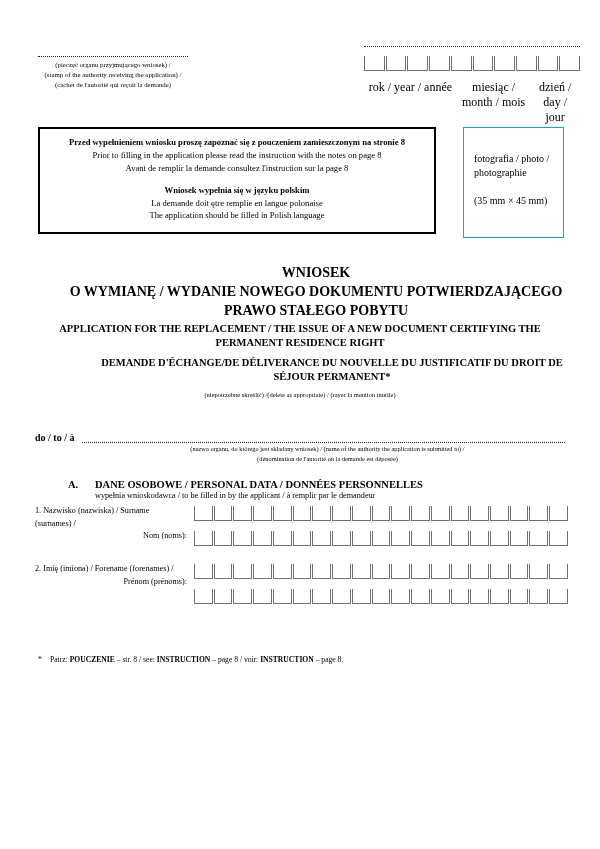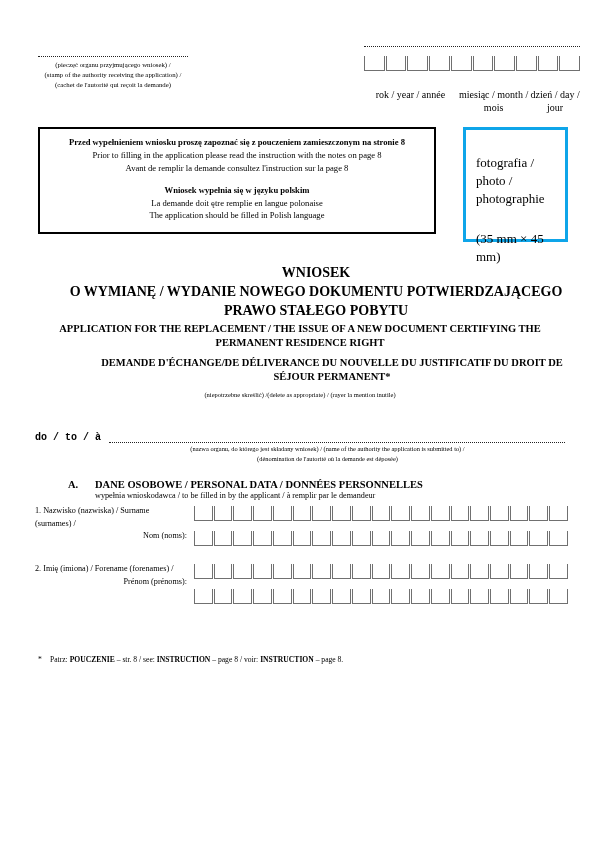--- a/index.html
+++ b/index.html
@@ -18,43 +18,43 @@
   
   #stamp-block{left:35px;top:50px;width:156px;}
   #stamp-block .dots{width:150px;margin:0 auto 3px auto;height:6px;}
   #stamp-block .cap{font-size:6.8px;line-height:1.45;}
   
   #date-block{left:364px;top:42px;width:216px;}
   #date-block .dots{width:100%;height:4px;margin-bottom:9px;}
   .comb{display:flex;}
   .comb .cell{flex:1;height:14px;border-left:1px solid #707070;border-right:1px solid #707070;border-bottom:1px solid #707070;margin-right:1px;}
   .comb .cell:last-child{margin-right:0;}
-  #date-labels{display:flex;font-size:10px;line-height:1.25;margin-top:18px;}
+  #date-labels{display:flex;font-size:12px;line-height:1.25;margin-top:9px;}
   #date-labels .dl1{width:43%;text-align:center;}
   #date-labels .dl2{width:34%;text-align:center;}
   #date-labels .dl3{width:23%;text-align:center;}
   #date-block .cap{font-size:7px;line-height:1.45;margin-top:6px;}
   
   #notice-box{left:38px;top:127px;width:386px;border:2px solid #000;padding:7px 4px 10px 4px;font-size:8.6px;line-height:1.5;}
   #notice-box .gap{height:9px;}
   
-  #photo-box{left:463px;top:127px;width:99px;height:109px;border:3px solid #0ea5e9;font-size:13px;line-height:1.4;}
+  #photo-box{left:463px;top:127px;width:99px;height:109px;border:1px solid #0ea5e9;font-size:10px;line-height:1.4;}
   #photo-box .inner{padding:24px 6px 0 10px;text-align:left;}
-  #photo-box .size{margin-top:21px;}
+  #photo-box .size{margin-top:14px;}
   
   #title-pl{left:16px;top:264px;width:600px;font-size:14px;line-height:1.35;}
   #title-pl .t2{max-width:545px;margin:0 auto;}
   #title-en{left:0;top:322px;width:600px;font-size:10.5px;line-height:1.35;}
   #title-en .t{max-width:530px;margin:0 auto;}
   #title-fr{left:0;top:356px;width:600px;font-size:10.5px;line-height:1.35;padding-left:32px;}
   #title-fr .t{max-width:480px;margin:0 auto;}
   #title-note{left:0;top:391px;width:600px;font-size:6.5px;}
   
   #addressee{left:35px;top:431px;width:530px;}
-  #addressee .row{display:flex;align-items:flex-end;font-family:Liberation Mono, monospace;}
+  #addressee .row{display:flex;align-items:flex-end;}
   #addressee .lbl{font-size:10px;font-weight:bold;white-space:nowrap;margin-right:8px;}
   #addressee .fill{flex:1;height:11px;}
   #addressee .cap{font-size:6.4px;line-height:1.5;text-align:center;margin-left:55px;margin-top:1px;}
   
   #section-a{left:68px;top:479px;width:500px;}
   #section-a .hrow{display:flex;font-size:10.5px;font-weight:bold;}
   #section-a .hletter{width:27px;}
   #section-a .sub{font-size:8.2px;margin-left:27px;margin-top:1px;}
   
   .field-label{left:35px;width:152px;font-size:8.2px;line-height:1.55;}

